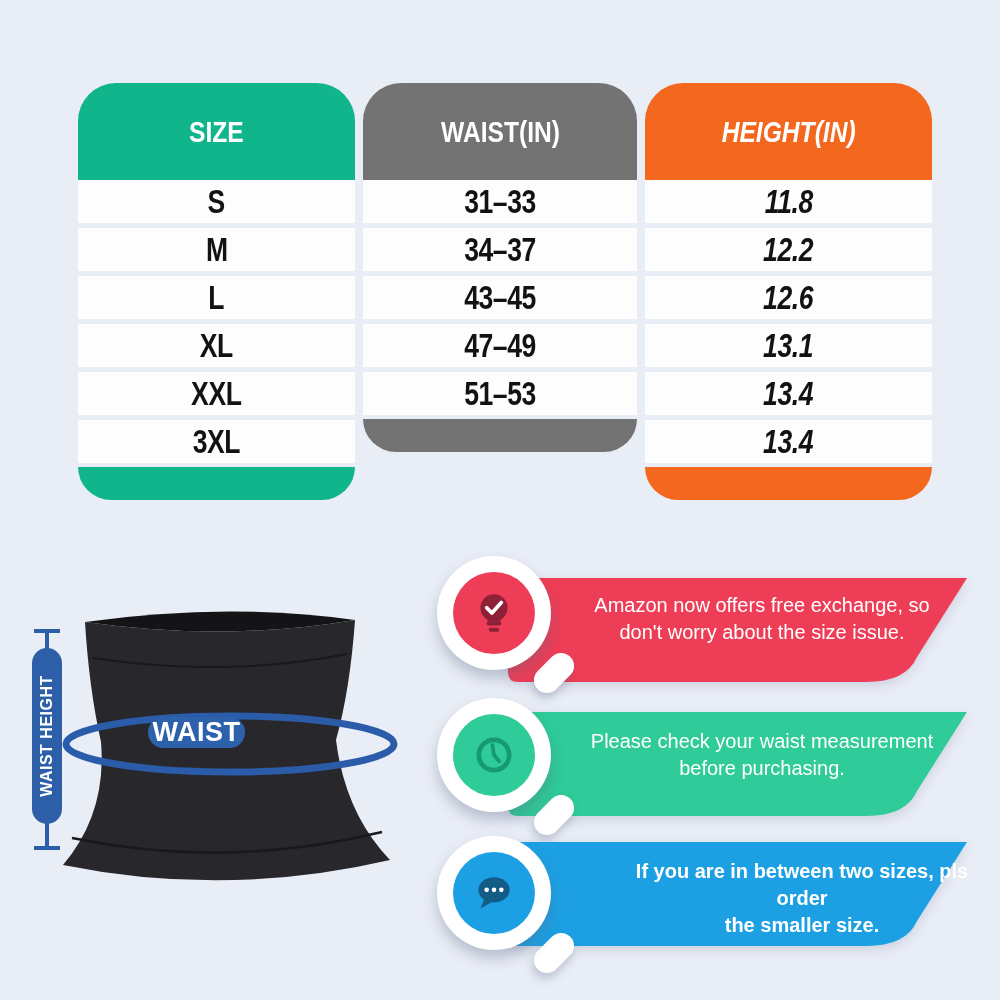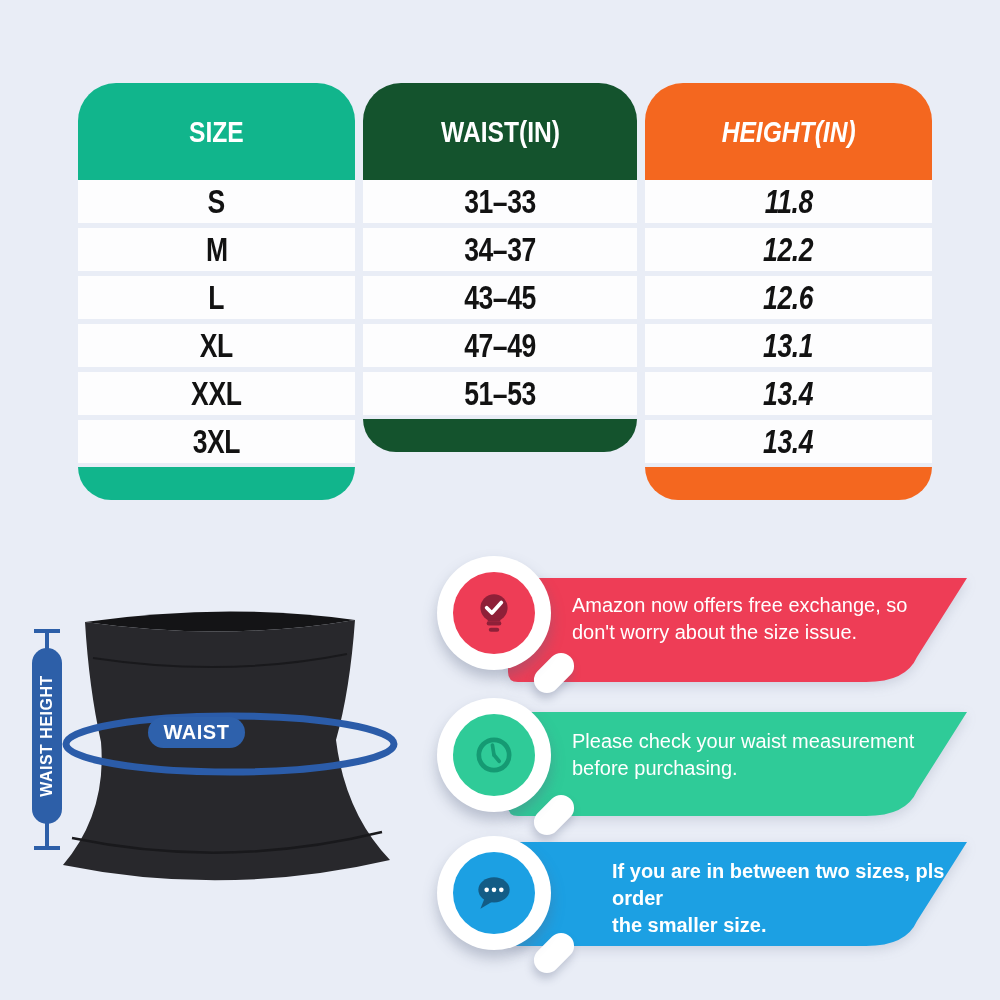--- a/index.html
+++ b/index.html
@@ -12,58 +12,58 @@
   .column{position:absolute; top:83px;}
   .col-1{left:78px; width:277px;}
   .col-2{left:363px; width:274px;}
   .col-3{left:645px; width:287px;font-style:italic;}
   .col-header{
     height:97px; border-radius:38px 38px 0 0;
     display:flex; align-items:center; justify-content:center;
     color:#fff; font-size:30px; font-weight:700;
   }
   .col-1 .col-header, .col-1 .col-footer{background:#11b58c;}
-  .col-2 .col-header, .col-2 .col-footer{background:#14532d;}
+  .col-2 .col-header, .col-2 .col-footer{background:#737373;}
   .col-3 .col-header, .col-3 .col-footer{background:#f4671f;}
   .condensed{display:inline-block; transform:scaleX(0.82); white-space:nowrap;}
   .cell{
     height:43px; margin-bottom:5px; background:#fdfdfe;
     display:flex; align-items:center; justify-content:center;
     font-size:34px; font-weight:700; color:#121212; letter-spacing:-0.5px;
   }
   .cell .condensed{transform:scaleX(0.78);}
   .col-footer{height:33px; margin-top:-1px; border-radius:0 0 38px 38px;}
   
   .trainer-svg{position:absolute; left:40px; top:598px;}
   .waist-pill{
     position:absolute; left:148px; top:717px; width:97px; height:31px;
     background:#2e61ac; border-radius:16px;
     display:flex; align-items:center; justify-content:center;
-    color:#fff; font-size:20px; font-weight:700; letter-spacing:0.5px;
+    color:#fff; font-size:27px; font-weight:700; letter-spacing:0.5px;
   }
   .measure-line{position:absolute; background:#2d5fa8;}
   .m-cap-top{left:34px; top:629px; width:26px; height:4px;}
   .m-seg-top{left:45px; top:631px; width:4px; height:20px;}
   .m-seg-bot{left:45px; top:820px; width:4px; height:28px;}
   .m-cap-bot{left:34px; top:846px; width:26px; height:4px;}
   .vpill{
     position:absolute; left:32px; top:648px; width:30px; height:176px;
     background:#2d5fa8; border-radius:16px;
   }
   .vpill .txt{
     position:absolute; width:176px; height:30px; left:-73px; top:73px;
     transform:rotate(-90deg);
     color:#fff; font-size:16px; font-weight:700; letter-spacing:0.5px;
     text-align:center; line-height:30px; white-space:nowrap;
   }
   
   .ribbon{position:absolute; left:508px; filter:drop-shadow(0 4px 6px rgba(80,90,120,0.18));}
   .callout-text{
     position:absolute; left:572px; width:380px;
-    color:#fff; font-size:20px; line-height:27px;
+    color:#fff; font-size:20px; line-height:27px;text-align:center;
   }
   .callout-3-text{font-weight:700; font-size:20px;margin-left:40px;}
   .tail{
     position:absolute; width:26px; height:46px; background:#fff; border-radius:13px;
     transform:rotate(45deg); box-shadow:3px 5px 8px rgba(90,100,130,0.3);
   }
   .halo{
     position:absolute; left:437px; width:114px; height:114px; border-radius:50%;
     background:#fff; box-shadow:0 8px 14px rgba(90,100,130,0.35);
   }

